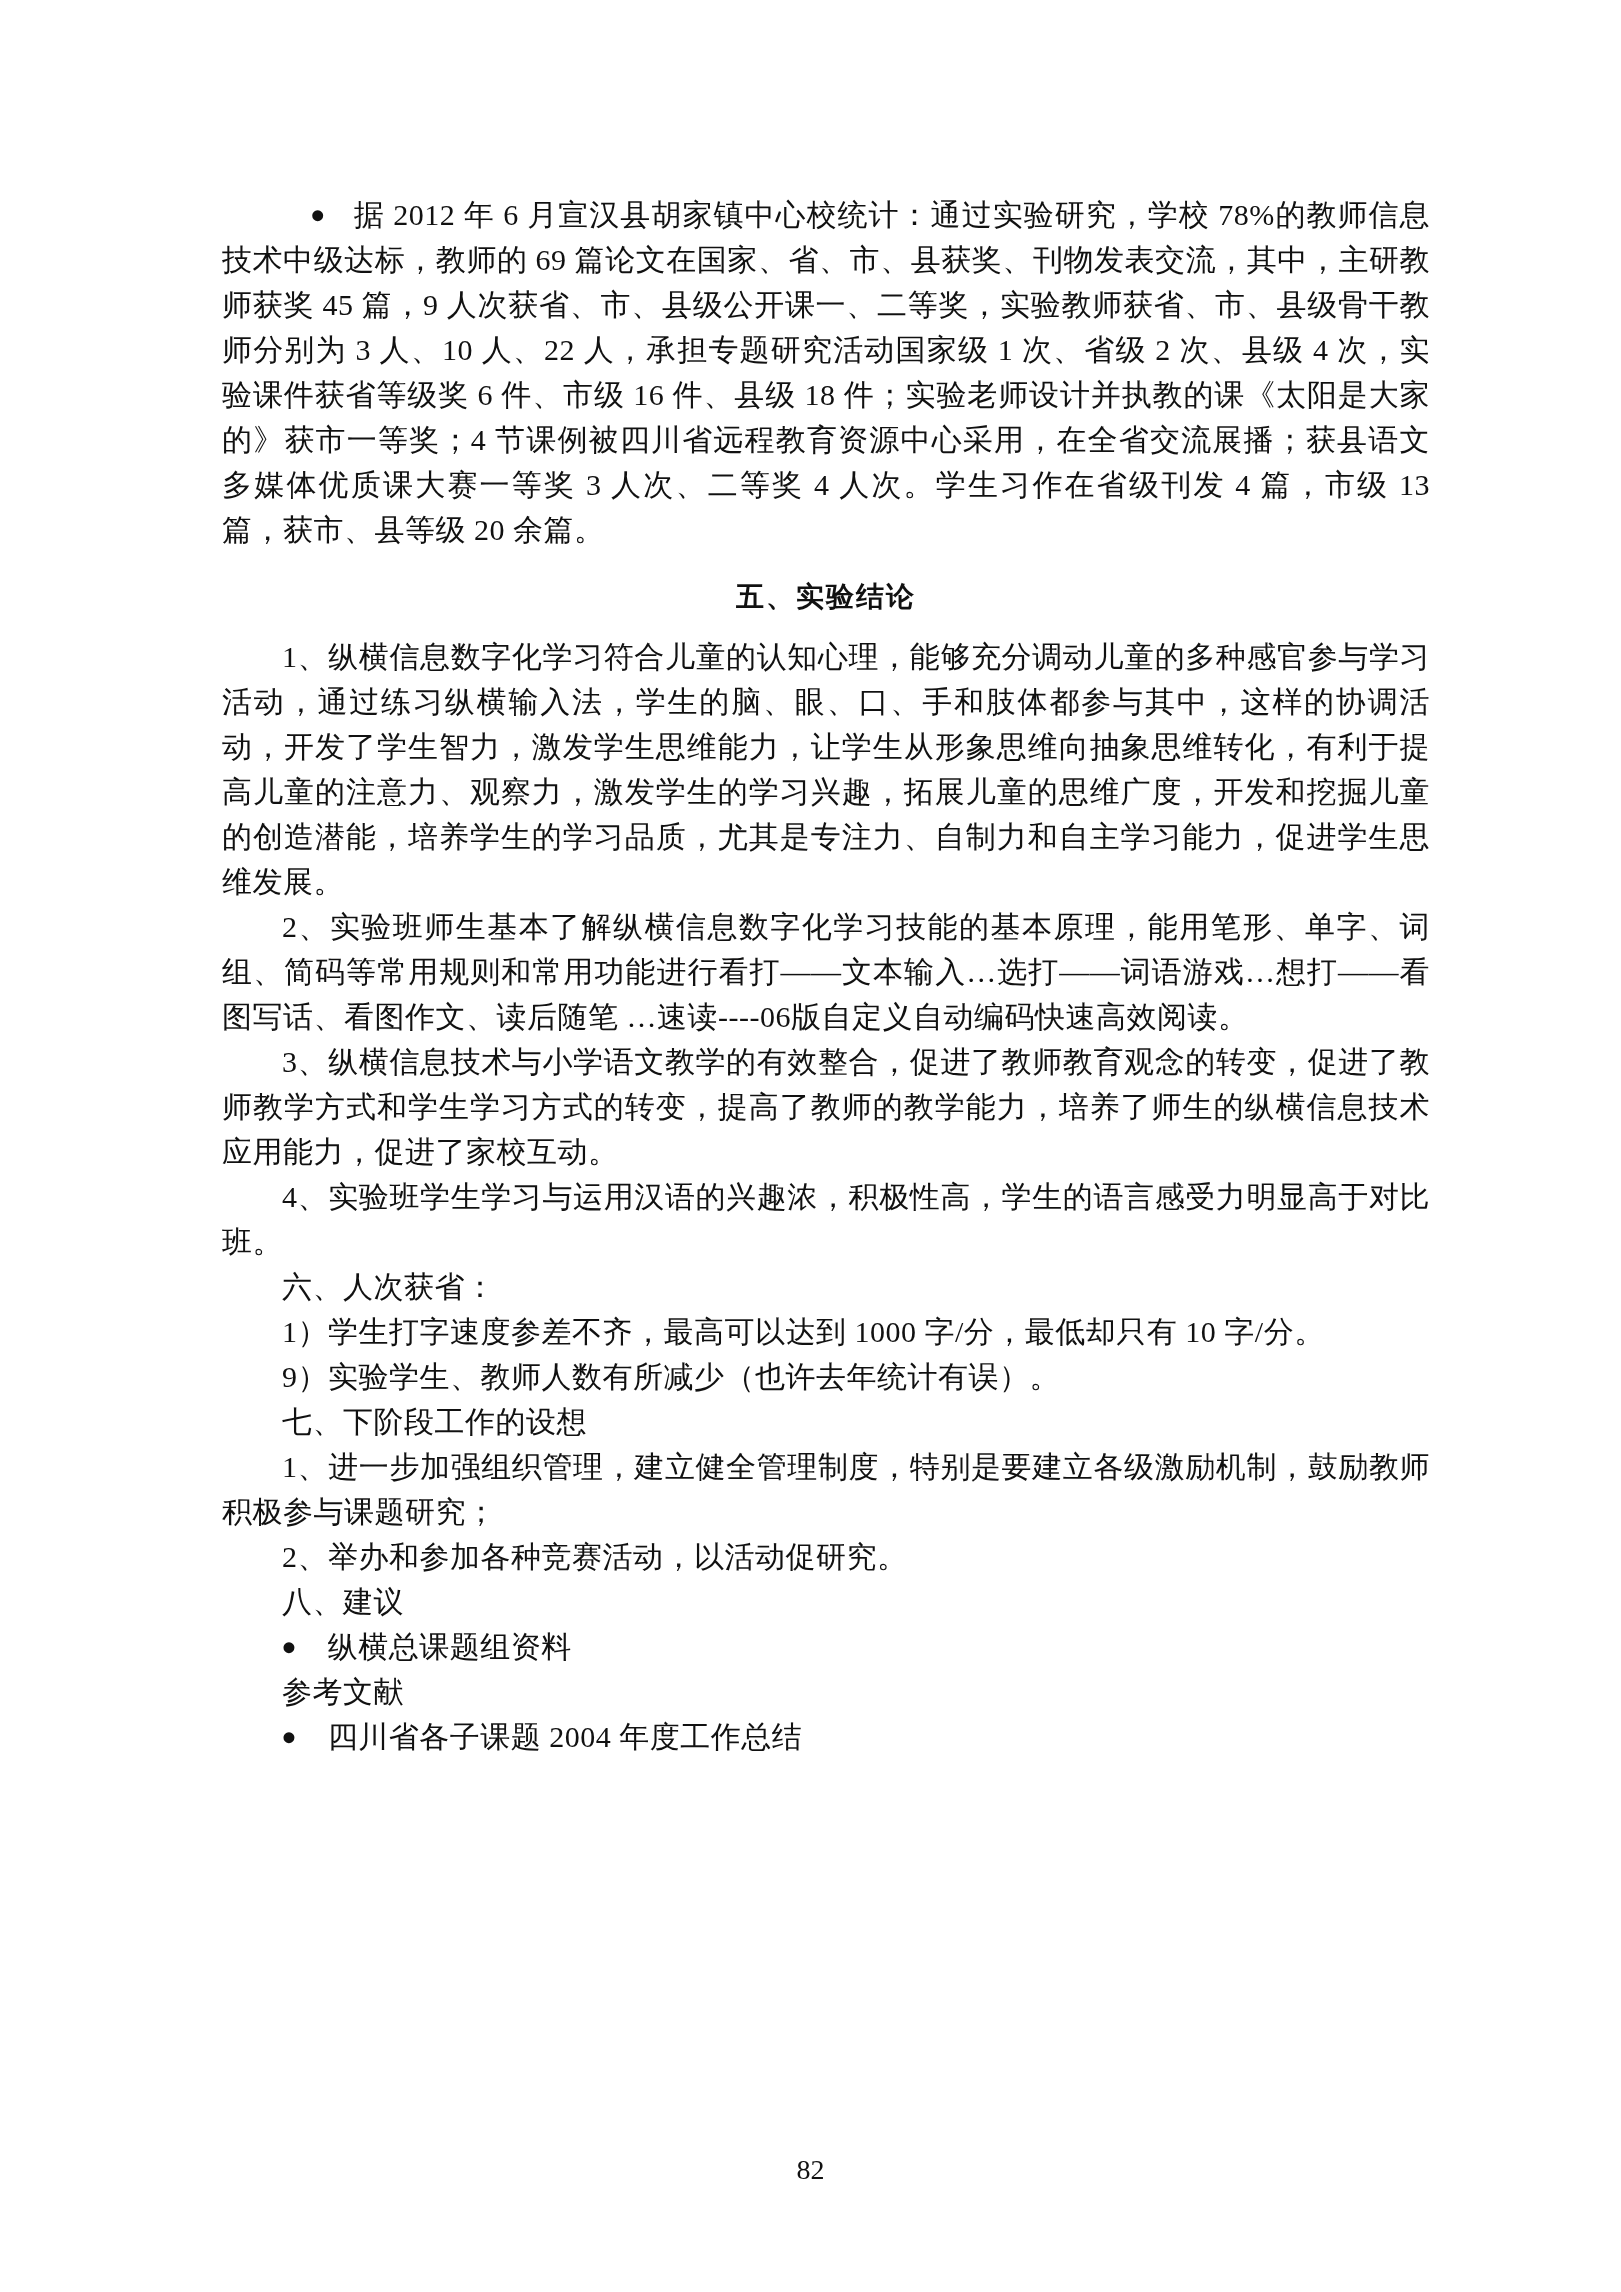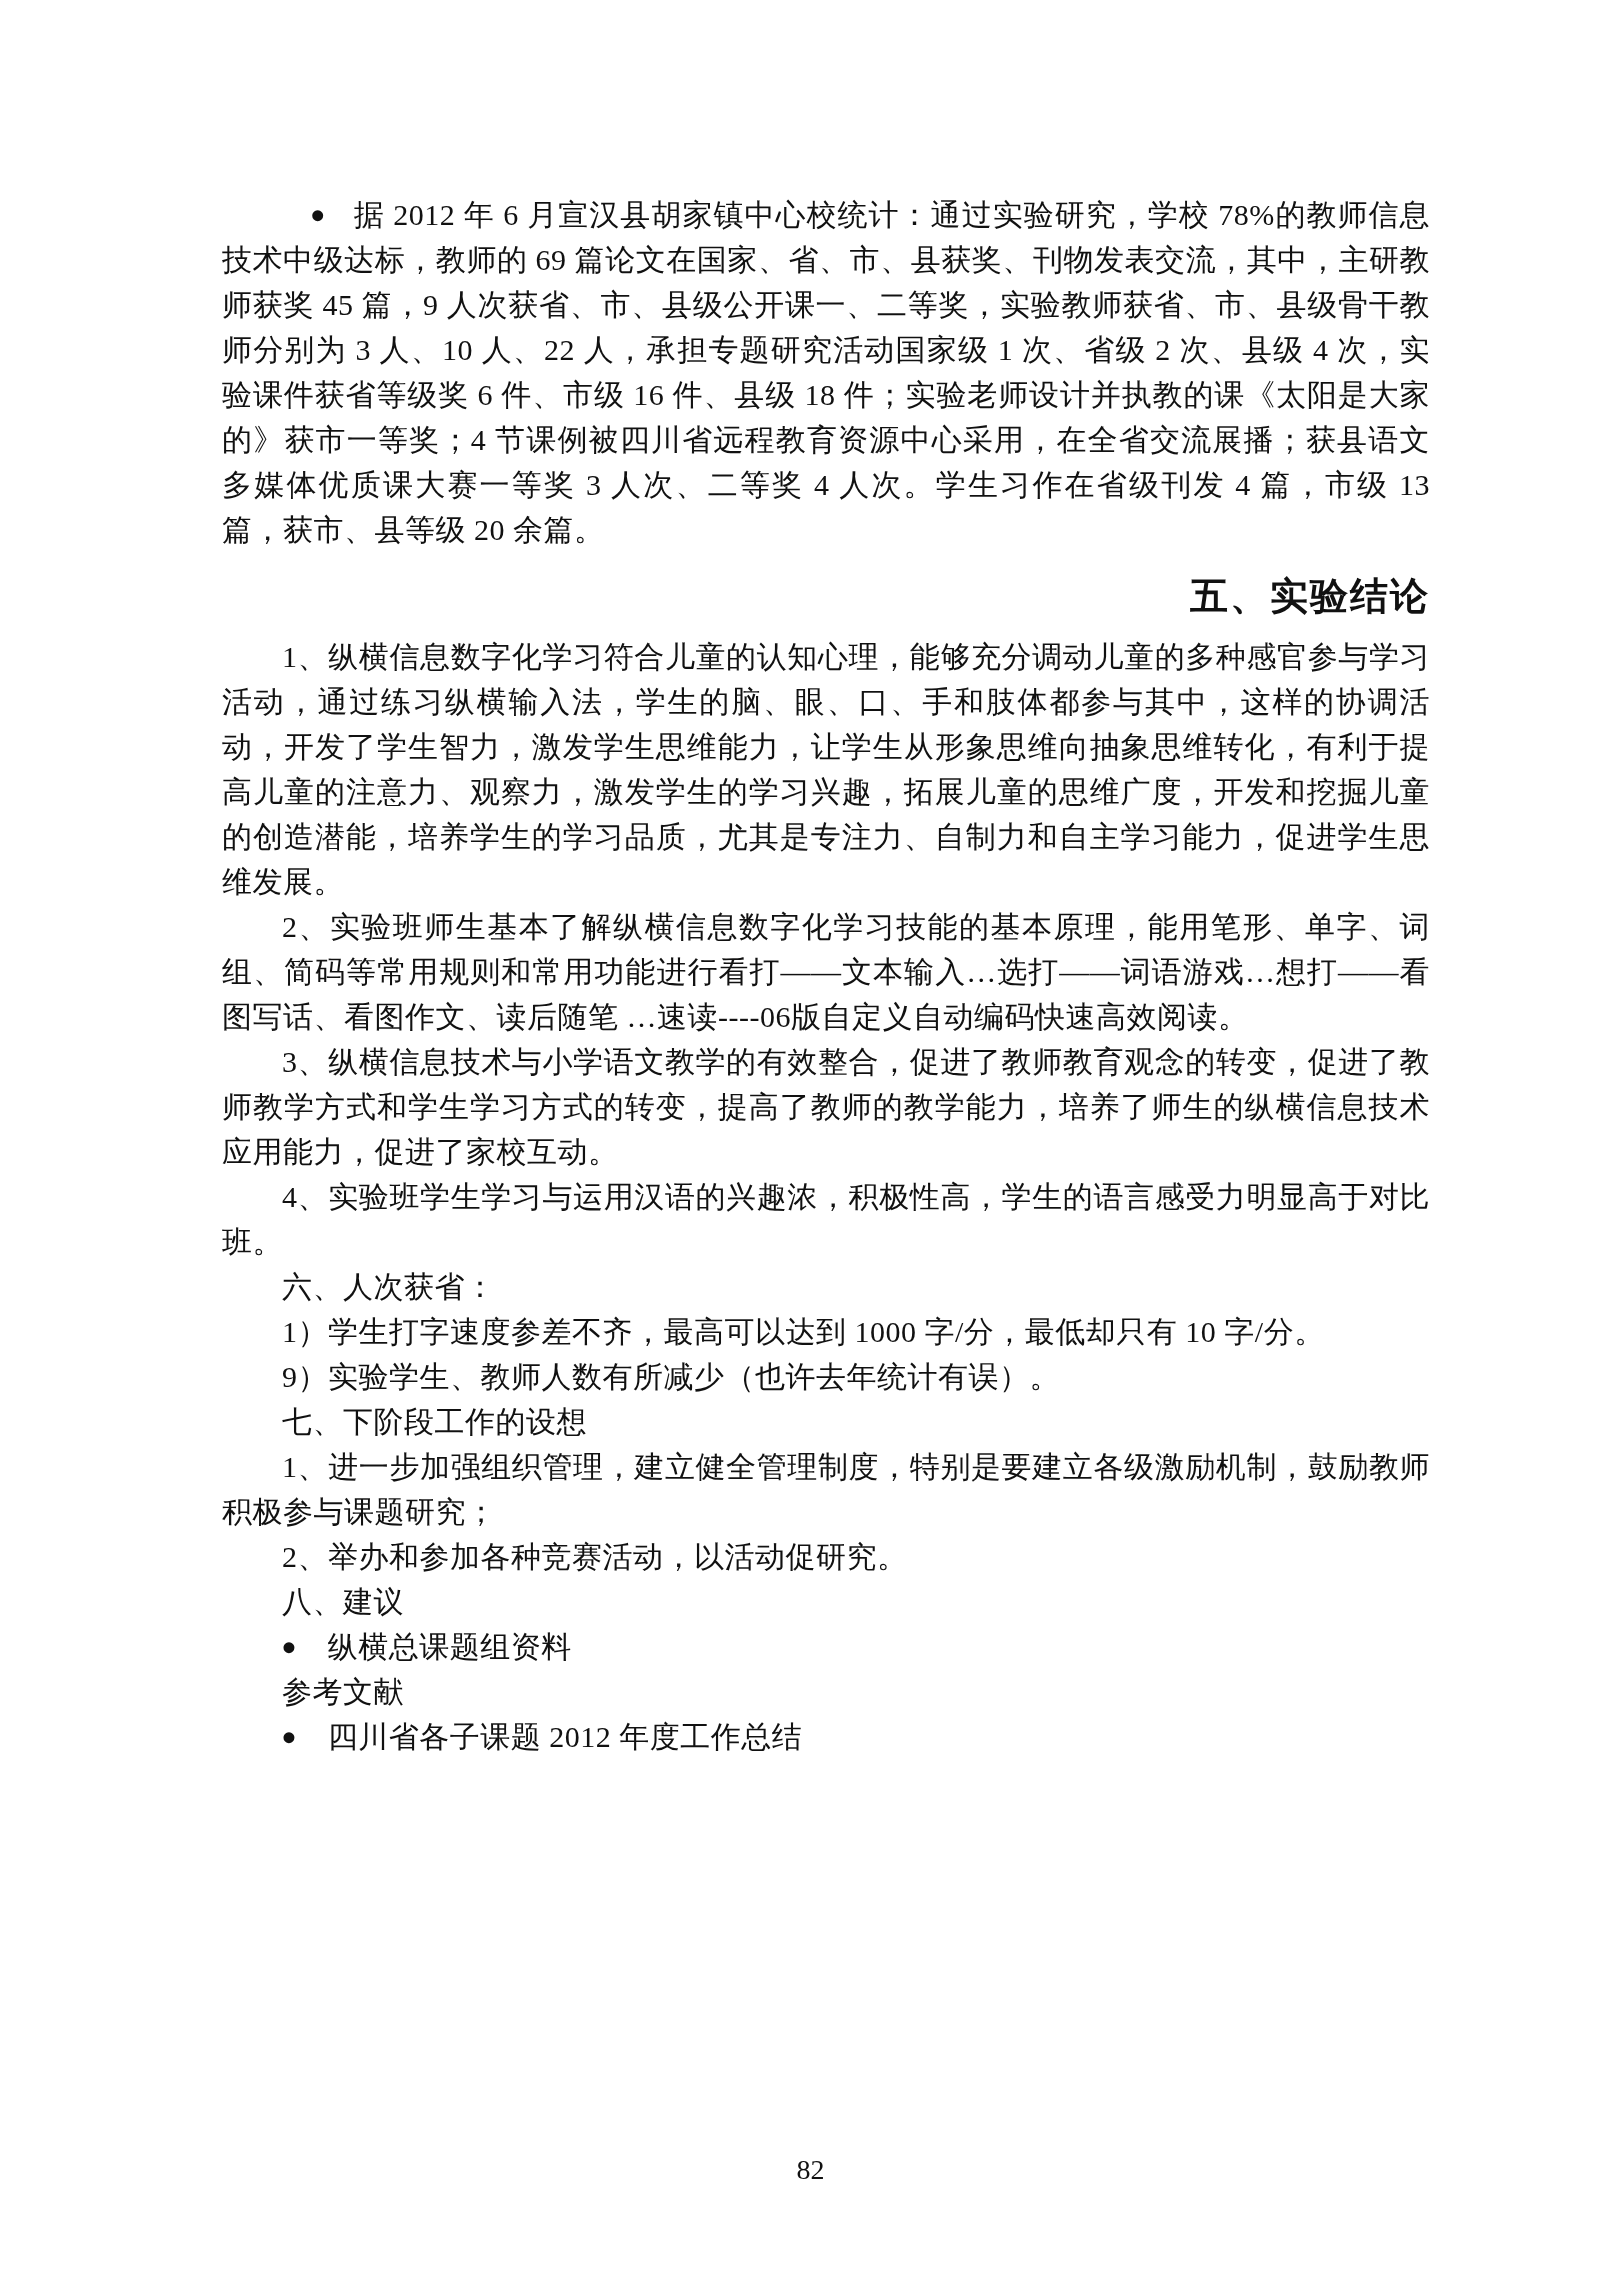--- a/index.html
+++ b/index.html
@@ -46,25 +46,25 @@
   .bullet {
     display: inline-block;
     margin-right: 0.75em;
     transform: scale(0.85);
     transform-origin: center;
   }
   p.ref .bullet {
     margin-right: 0.9em;
   }
   h1.sec-heading {
-    font-size: 38px;
+    font-size: 28px;
     line-height: 55px;
     font-weight: bold;
     margin: 16.7px 0 10.8px 0;
-    text-align: right;
+    text-align: center;
     letter-spacing: 2px;
   }
   .b {
     font-weight: normal;
   }
   .page-number {
     position: absolute;
     top: 2154px;
     left: 0;
     width: 100%;
@@ -103,19 +103,19 @@
     <p class="para indent">1、进一步加强组织管理，建立健全管理制度，特别是要建立各级激励机制，鼓励教师积极参与课题研究；</p>
 
     <p class="para indent">2、举办和参加各种竞赛活动，以活动促研究。</p>
 
     <p class="para indent">八、建议</p>
 
     <p class="para ref"><span class="bullet">●</span><span>纵横总课题组资料</span></p>
 
     <p class="para indent">参考文献</p>
 
-    <p class="para ref"><span class="bullet">●</span><span>四川省各子课题 2012 年度工作总结</span></p>
+    <p class="para ref"><span class="bullet">●</span><span>四川省各子课题 2004 年度工作总结</span></p>
 
   </div>
 
   <div class="page-number">82</div>
 </div>
 
 
 </body></html>

